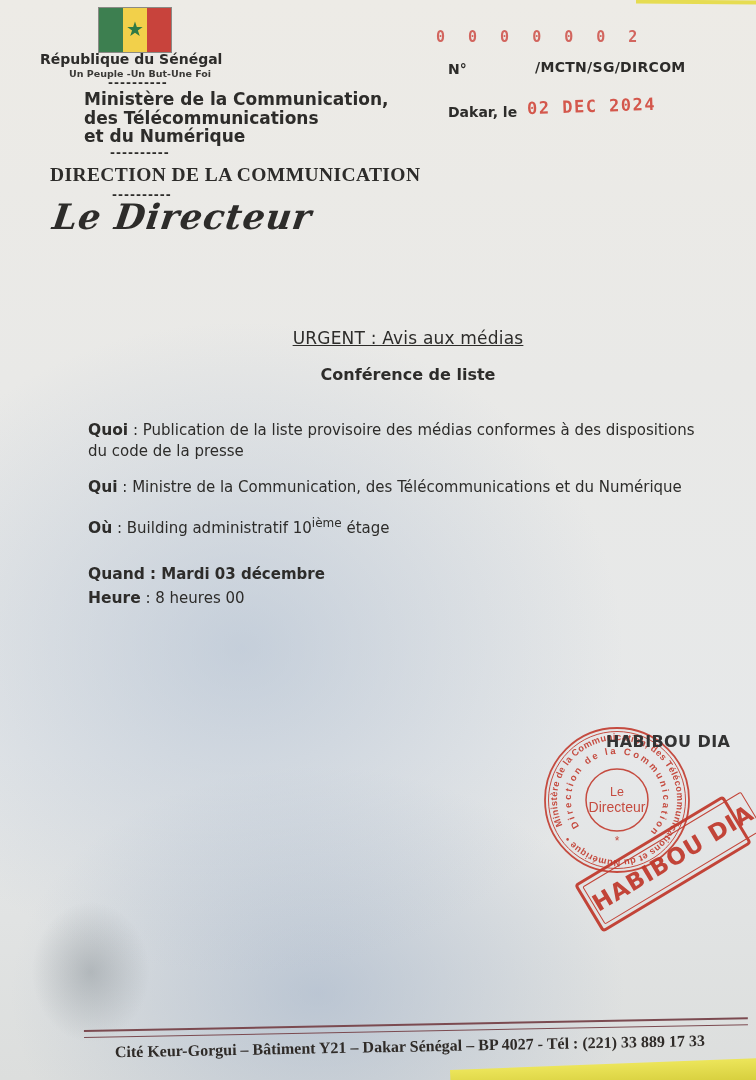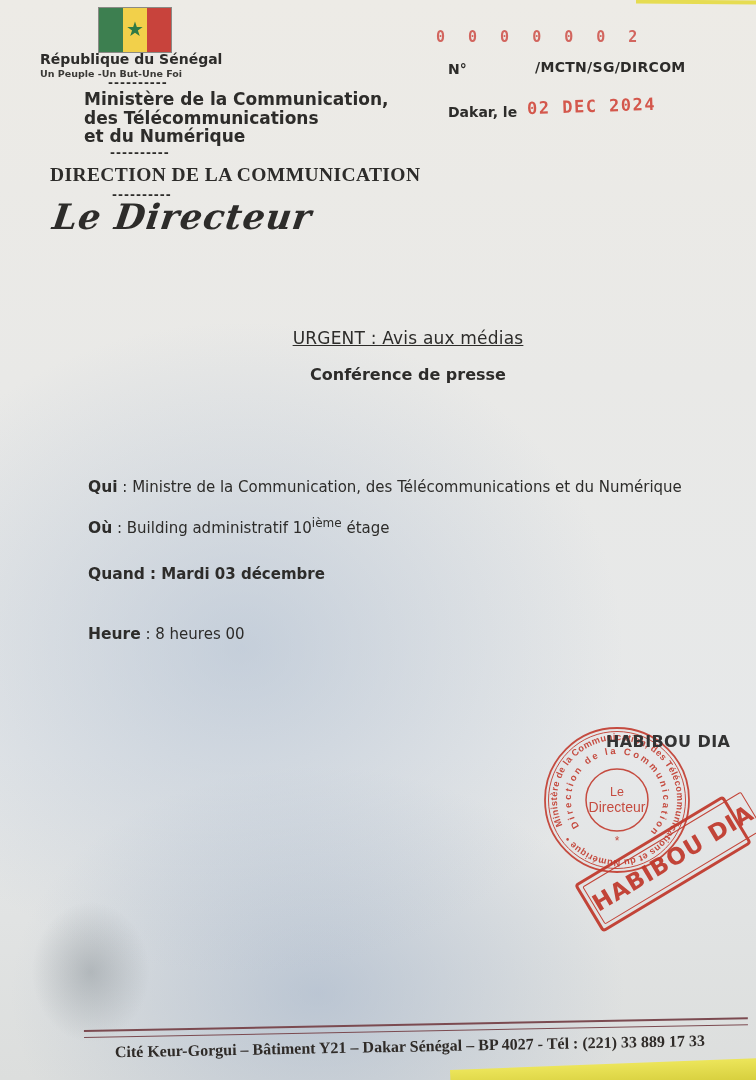--- a/index.html
+++ b/index.html
@@ -12,21 +12,21 @@
       radial-gradient(58% 30% at 42% 92%, rgba(148,168,196,.48), rgba(148,168,196,0) 70%),
       linear-gradient(180deg,#edebe6 0%,#e9e9e7 35%,#e6e8e9 70%,#dcdedd 100%);
   }
   .abs{position:absolute;}
   
   .flag{left:98px;top:7px;width:72px;height:44px;border:1px solid #8a8a85;display:flex;}
   .flag div{flex:1;position:relative;}
   .flag .star{position:absolute;left:50%;top:50%;transform:translate(-50%,-54%);
     font-size:20px;line-height:1;}
   .republic{left:40px;top:51px;width:200px;text-align:left;font-weight:bold;font-size:14px;}
-  .motto{left:40px;top:68px;width:200px;text-align:left;font-weight:bold;font-size:9.5px;color:#3a3936;}
+  .motto{left:40px;top:68px;width:200px;text-align:center;font-weight:bold;font-size:9.5px;color:#3a3936;}
   .sep{font-weight:bold;font-size:12px;letter-spacing:1px;color:#2d2c2a;white-space:nowrap;}
   .sep1{left:108px;top:76px;}
   .ministry{left:43px;top:90px;font-weight:bold;font-size:17px;line-height:18.5px;margin-left:41px;}
   .sep2{left:110px;top:146px;}
   .direction{left:50px;top:164px;font-family:"Liberation Serif",serif;font-weight:bold;
     font-size:19.5px;letter-spacing:.4px;white-space:nowrap;}
   .sep3{left:112px;top:188px;}
   .script-title{left:53px;top:196px;font-family:"DejaVu Serif",serif;font-style:italic;
     font-weight:bold;font-size:35px;letter-spacing:1px;transform:skewX(-8deg);white-space:nowrap;}
   
@@ -41,21 +41,21 @@
   .title-wrap{left:88px;top:328px;width:640px;text-align:center;}
   .title{font-weight:normal;font-size:17px;text-decoration:underline;letter-spacing:.2px;}
   .subtitle-wrap{left:88px;top:365px;width:640px;text-align:center;}
   .subtitle{font-weight:bold;font-size:16px;}
   .body-line{left:88px;width:628px;font-size:15px;line-height:21px;}
   .body-line b{font-size:15.5px;}
   .it-quoi{top:420px;}
   .it-qui{top:477px;}
   .it-ou{top:513px;}
   .it-quand{top:564px;font-weight:bold;}
-  .it-heure{top:588px;margin-top:36px;}
+  .it-heure{top:588px;}
   .nb{left:88px;top:642px;font-weight:bold;font-size:15.5px;}
   sup{font-size:12px;margin-top:42px;}
   
   .sig-name{left:606px;top:732px;font-weight:bold;font-size:16px;letter-spacing:.4px;color:#333;z-index:3;white-space:nowrap;}
   .round-stamp{left:542px;top:725px;z-index:2;opacity:.9;}
   .rect-stamp{left:576px;top:836px;width:174px;height:56px;border:3px solid #c0372a;
     border-radius:4px;transform:rotate(-31deg);transform-origin:center;z-index:2;
     display:flex;align-items:stretch;opacity:.92;box-sizing:border-box;padding:3px;}
   .rect-stamp-inner{flex:1;border:1.5px solid #c0372a;border-radius:2px;display:flex;
     align-items:center;justify-content:center;font-weight:bold;font-size:23px;
@@ -102,23 +102,26 @@
   <div class="abs serial">0 0 0 0 0 0 2</div>
   <div class="abs num-label">N°</div>
   <div class="abs num-value">/MCTN/SG/DIRCOM</div>
   <div class="abs place-label">Dakar, le</div>
   <div class="abs date-stamp">02 DEC 2024</div>
 
   <div class="abs title-wrap">
     <span class="title">URGENT : Avis aux médias</span>
   </div>
   <div class="abs subtitle-wrap">
-    <span class="subtitle">Conférence de presse</span>
+    <span class="subtitle">Conférence de liste</span>
   </div>
 
+  <div class="abs body-line it-quoi">
+    <b>Quoi</b><span> : </span><span>Publication de la liste provisoire des médias conformes à des dispositions du code de la presse</span>
+  </div>
   <div class="abs body-line it-qui">
     <b>Qui</b><span> : </span><span>Ministre de la Communication, des Télécommunications et du Numérique</span>
   </div>
   <div class="abs body-line it-ou">
     <b>Où</b><span> : </span><span>Building administratif 10</span><sup>ième</sup><span> étage</span>
   </div>
   <div class="abs body-line it-quand">
     <b>Quand</b><span> : </span><span>Mardi 03 décembre</span>
   </div>
   <div class="abs body-line it-heure">

